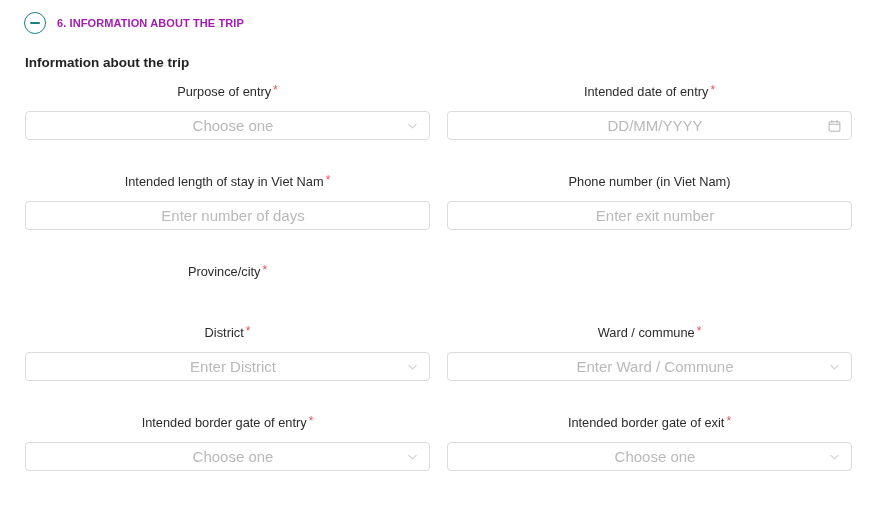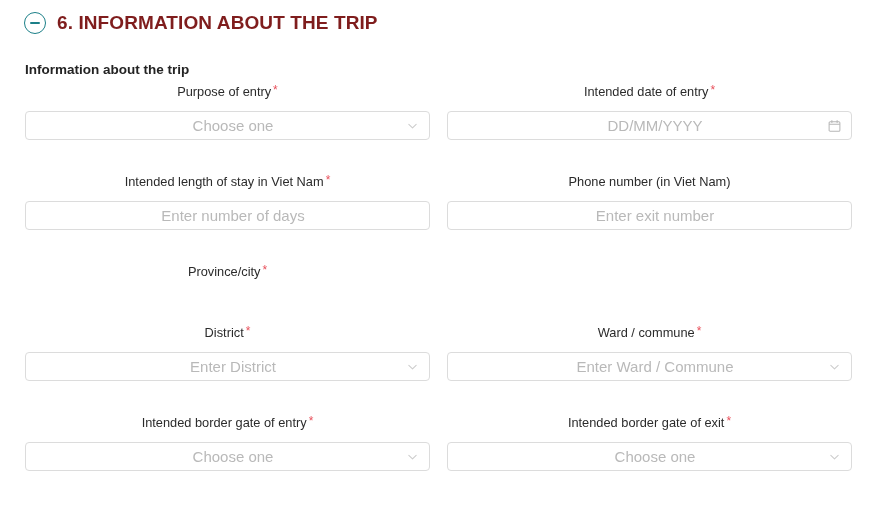--- a/index.html
+++ b/index.html
@@ -47,33 +47,33 @@
     cursor: pointer;
   }
   .collapse-icon .bar {
     display: block;
     width: 10px;
     height: 2px;
     background: #1b7f88;
     border-radius: 1px;
   }
   .section-title {
-    font-size: 19px;
+    font-size: 11px;
     font-weight: bold;
     letter-spacing: 0.1px;
-    color: #7f1d1d;
+    color: #a21caf;
     white-space: nowrap;
     line-height: 22px;
   }
 
   
   .sub-heading {
     position: absolute;
     left: 25px;
-    top: 61px;
+    top: 54px;
     font-size: 13.5px;
     font-weight: bold;
     color: #232323;
     line-height: 17px;
     white-space: nowrap;
   }
 
   
   .form-grid {
     position: absolute;

